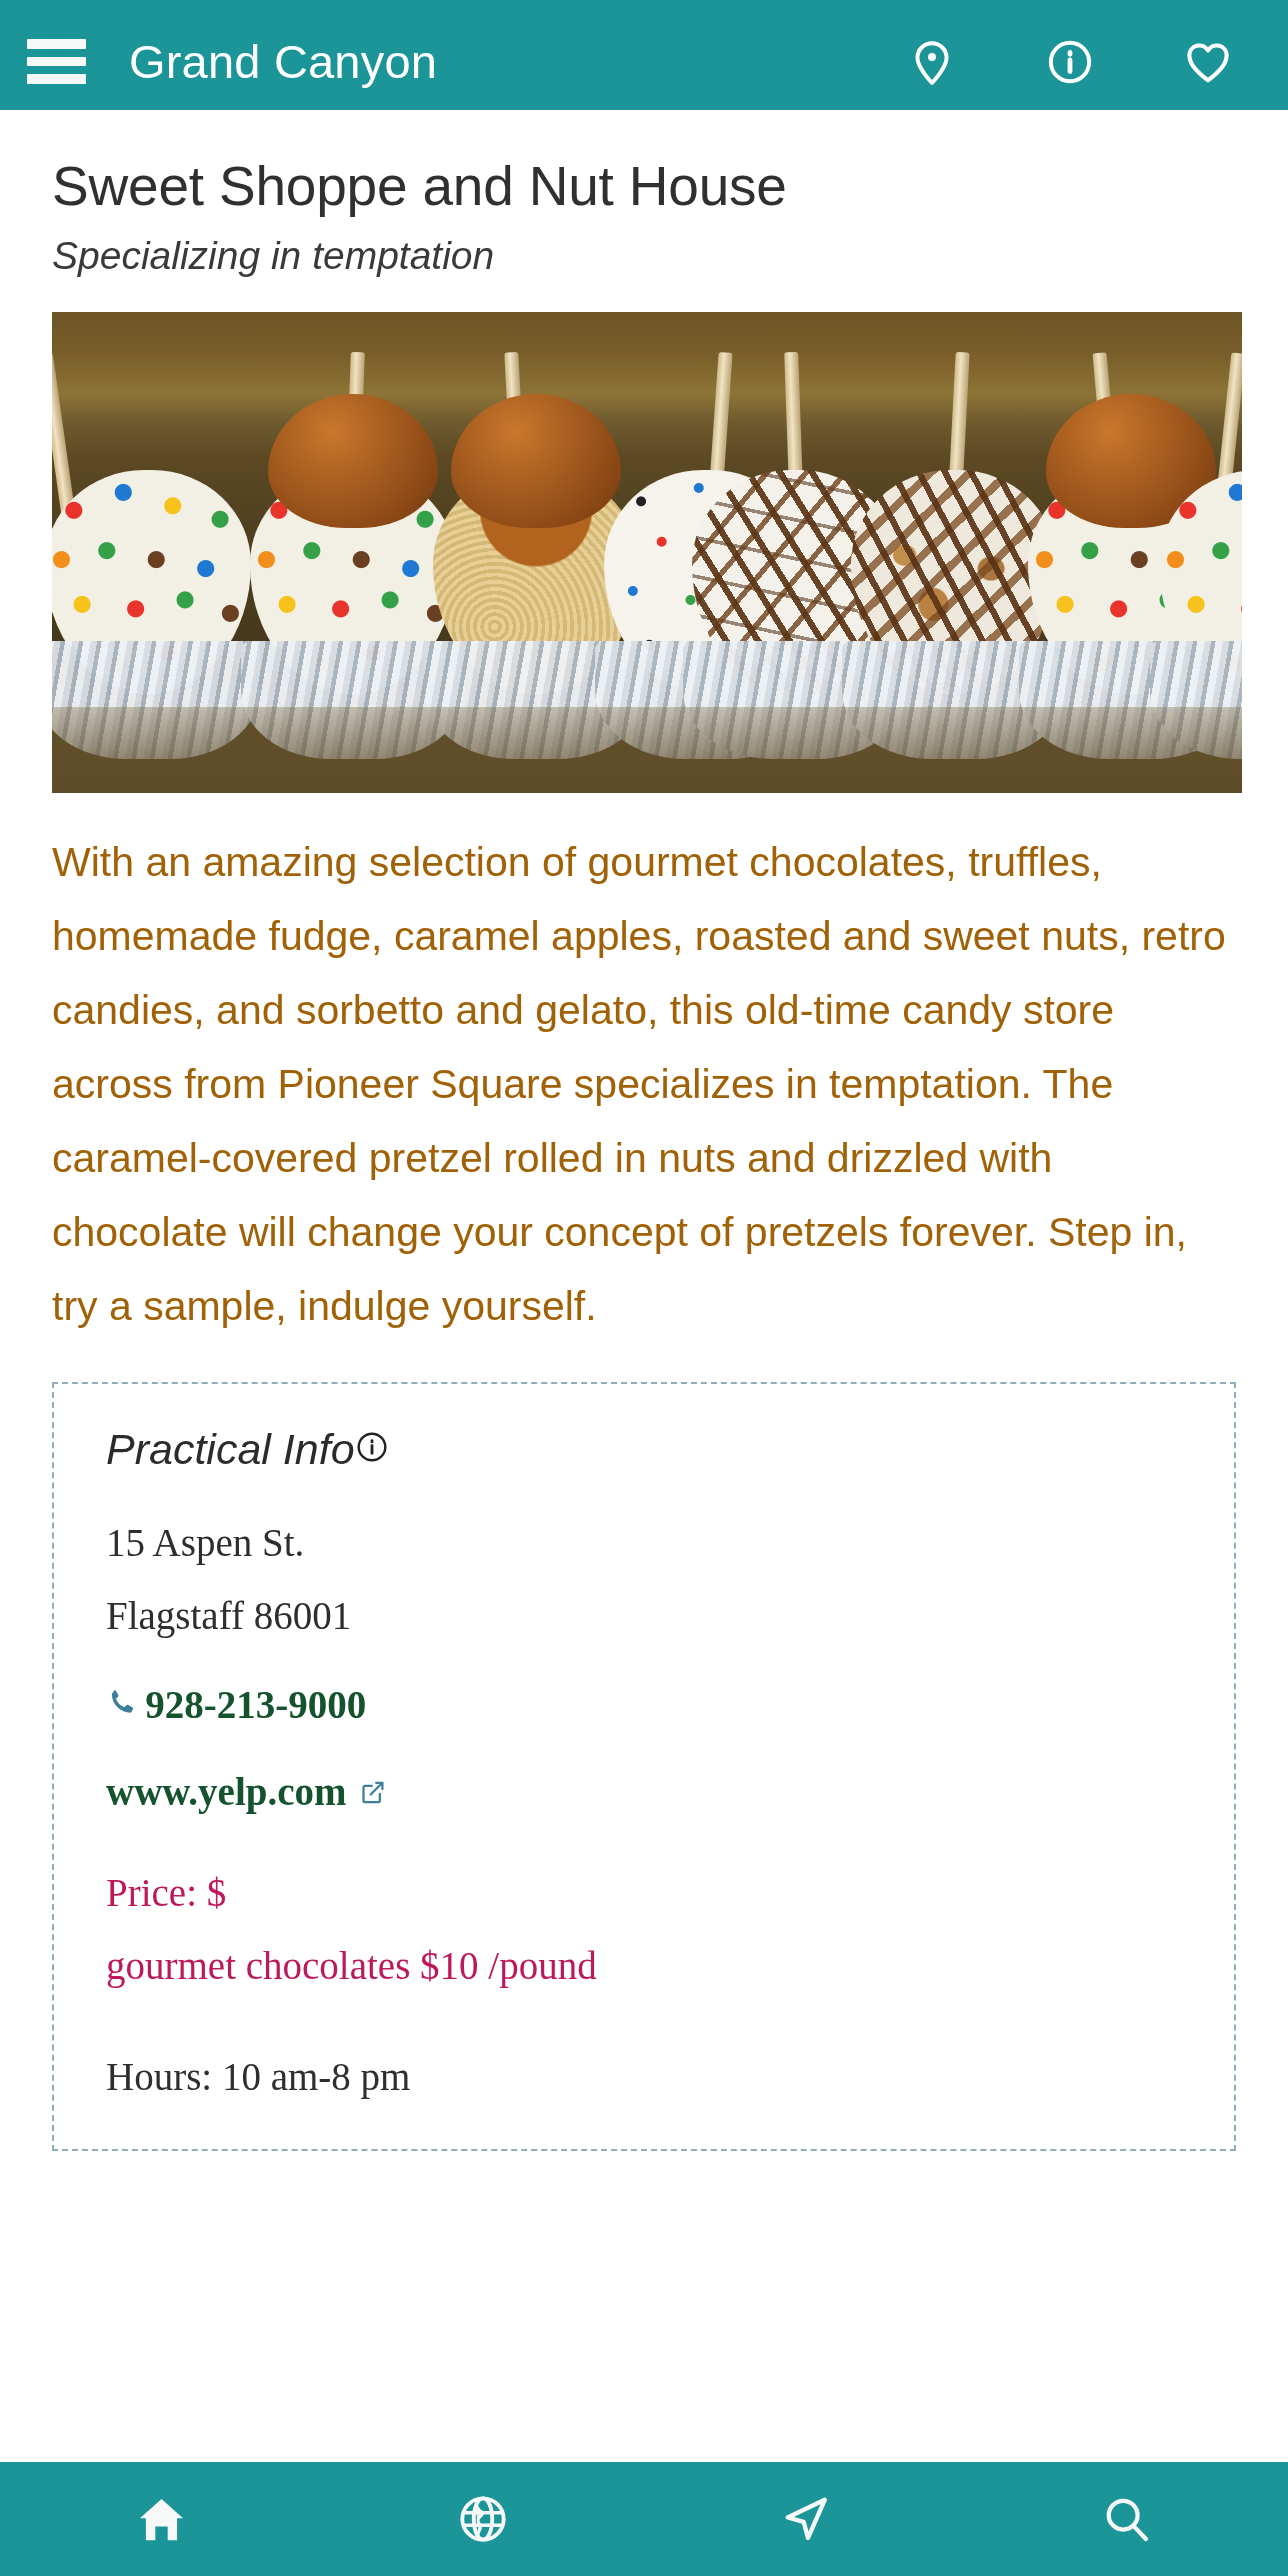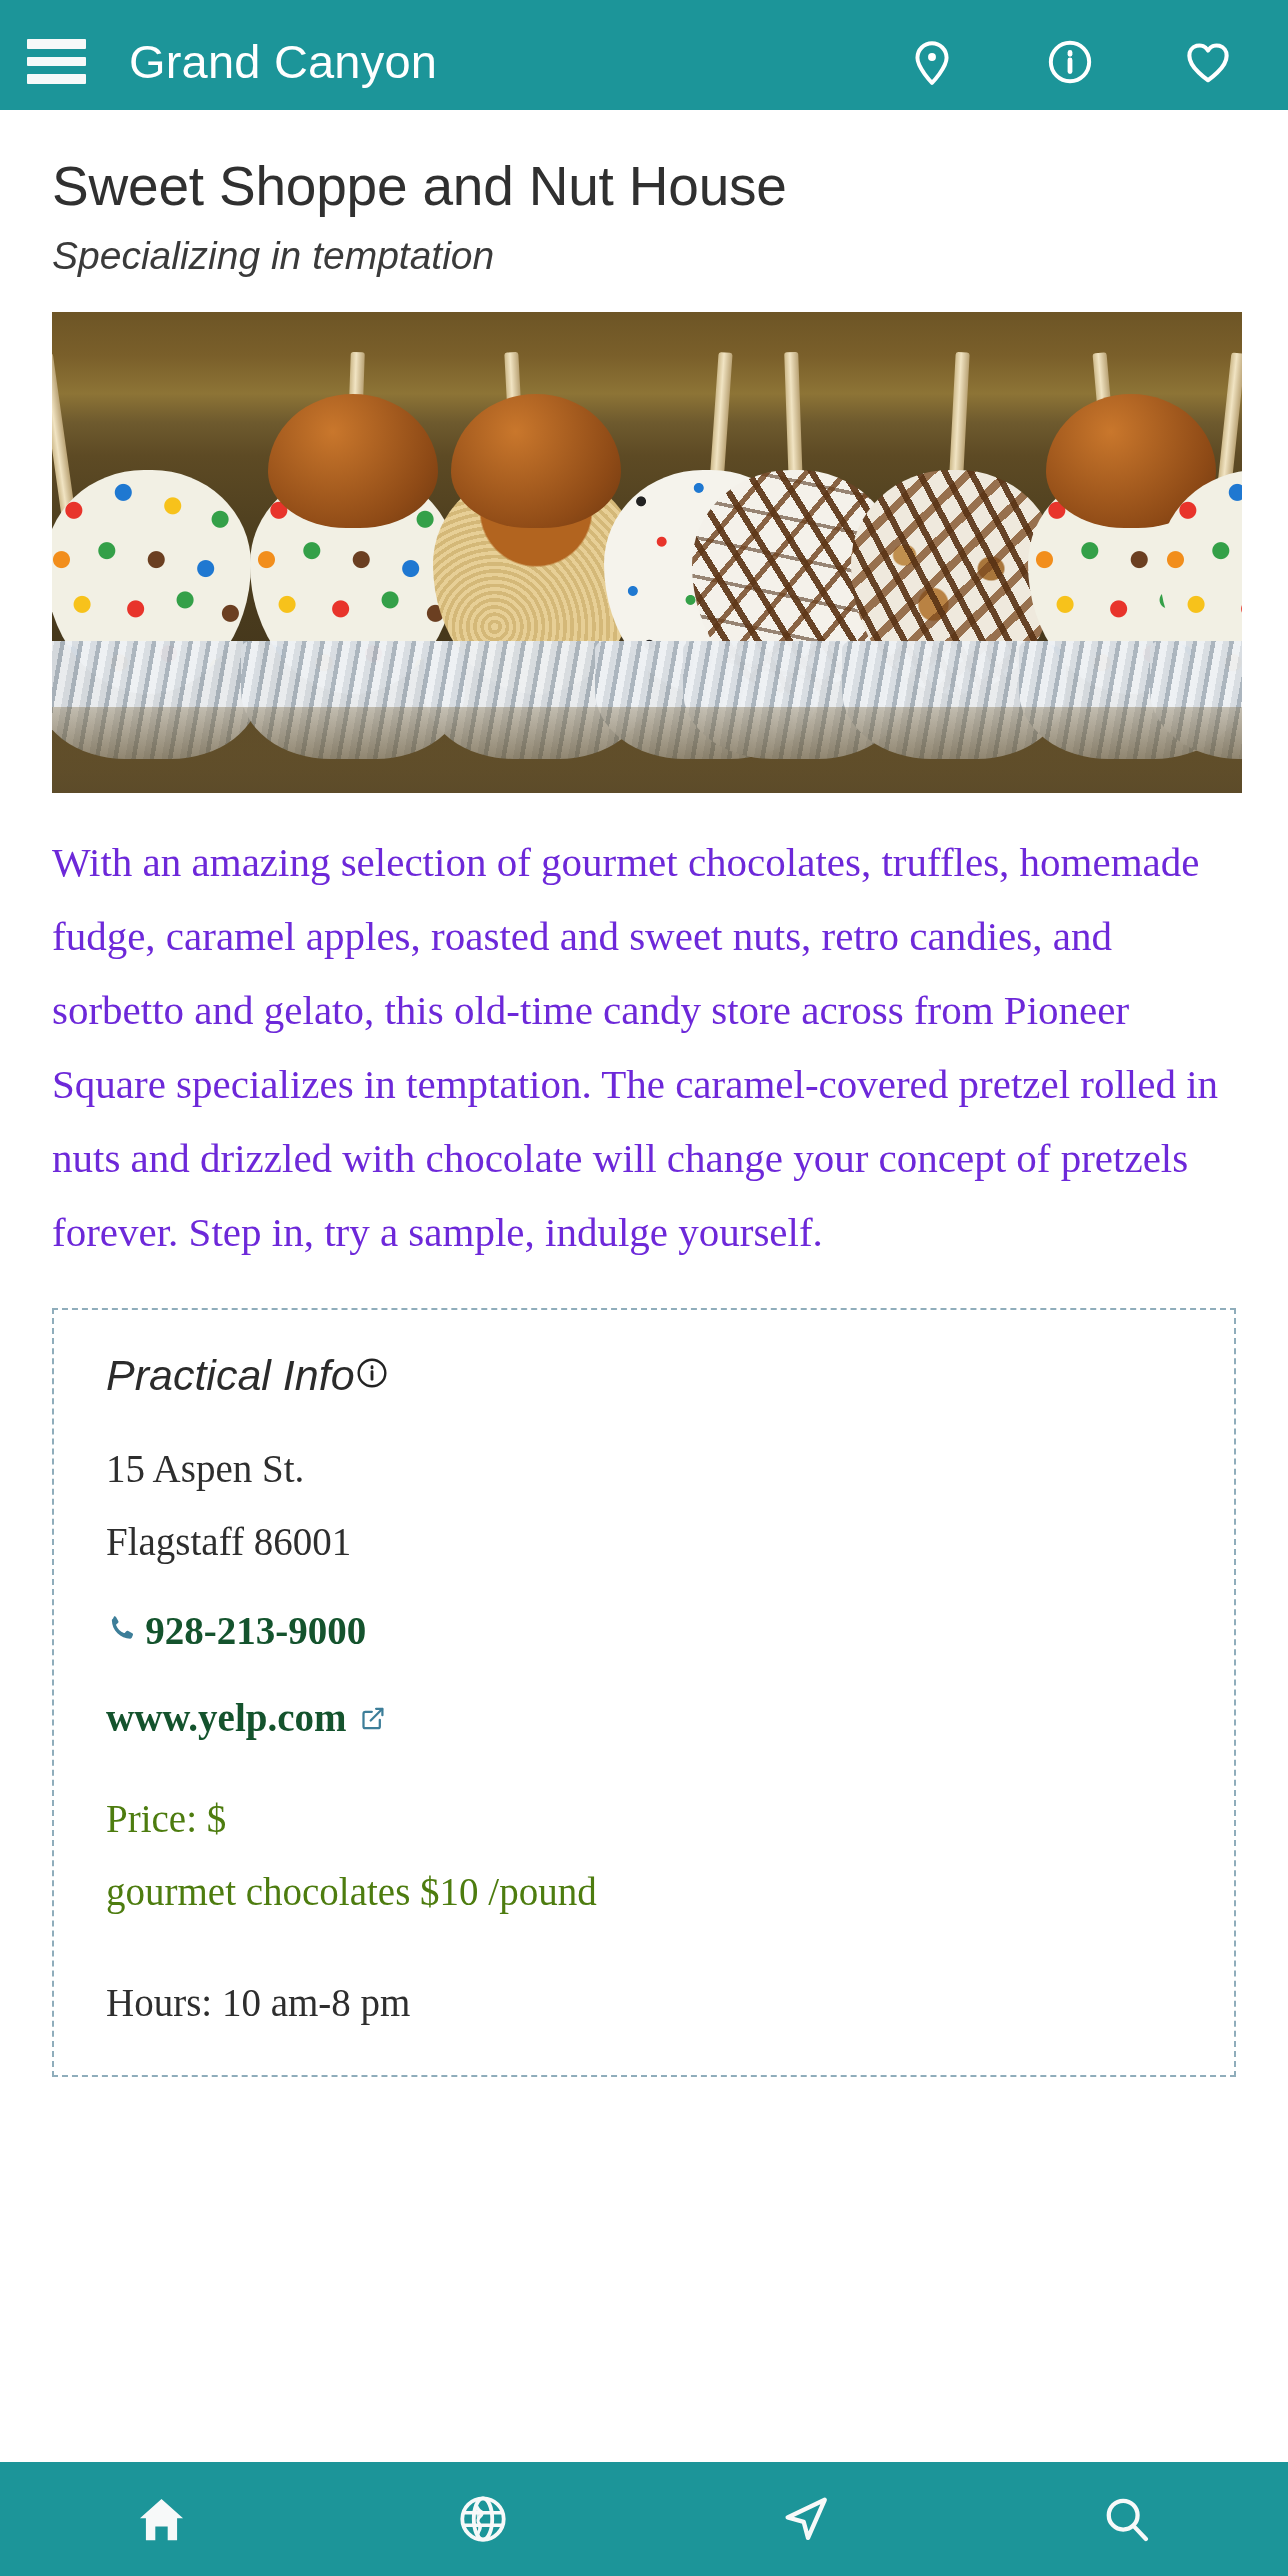--- a/index.html
+++ b/index.html
@@ -221,24 +221,24 @@
       radial-gradient(circle at 42% 58%, #34a048 0 4.5px, transparent 5.4px),
       radial-gradient(circle at 74% 62%, #e8342b 0 4.5px, transparent 5.4px),
       radial-gradient(circle at 22% 78%, #222 0 4.5px, transparent 5.4px),
       radial-gradient(circle at 54% 84%, #f7c21b 0 4.5px, transparent 5.4px),
       radial-gradient(circle at 82% 80%, #1f78d1 0 4.5px, transparent 5.4px);
   }
 
   
   .description {
     margin: 32px 52px 0 52px;
-    font-family: Liberation Serif, serif;
+    font-family: Liberation Sans, sans-serif;
     font-size: 41px;
     line-height: 1.0;
-    color: #6d28d9;
+    color: #a16207;
     text-align: left;
   }
   .description p { margin: 0; line-height: 74px; }
 
   
   .info-card {
     margin: 39px 52px 0 52px;
     border: 2.7px dashed #8fadbb;
     padding: 41px 52px 36px 52px;
   }
@@ -272,21 +272,21 @@
   }
   .link-row.web { font-weight: 700; margin-top: 41px; }
   .link-row svg { flex: 0 0 auto; }
   .link-text { line-height: 1; }
 
   .price-block { margin-top: 41px; }
   .price-line {
     font-family: "Liberation Serif", serif;
     font-size: 39px;
     line-height: 73px;
-    color: #4d7c0f;
+    color: #be185d;
   }
   .hours-line {
     margin-top: 38px;
     font-family: "Liberation Serif", serif;
     font-size: 39px;
     line-height: 73px;
     color: #2e2e2e;
   }
 
   

